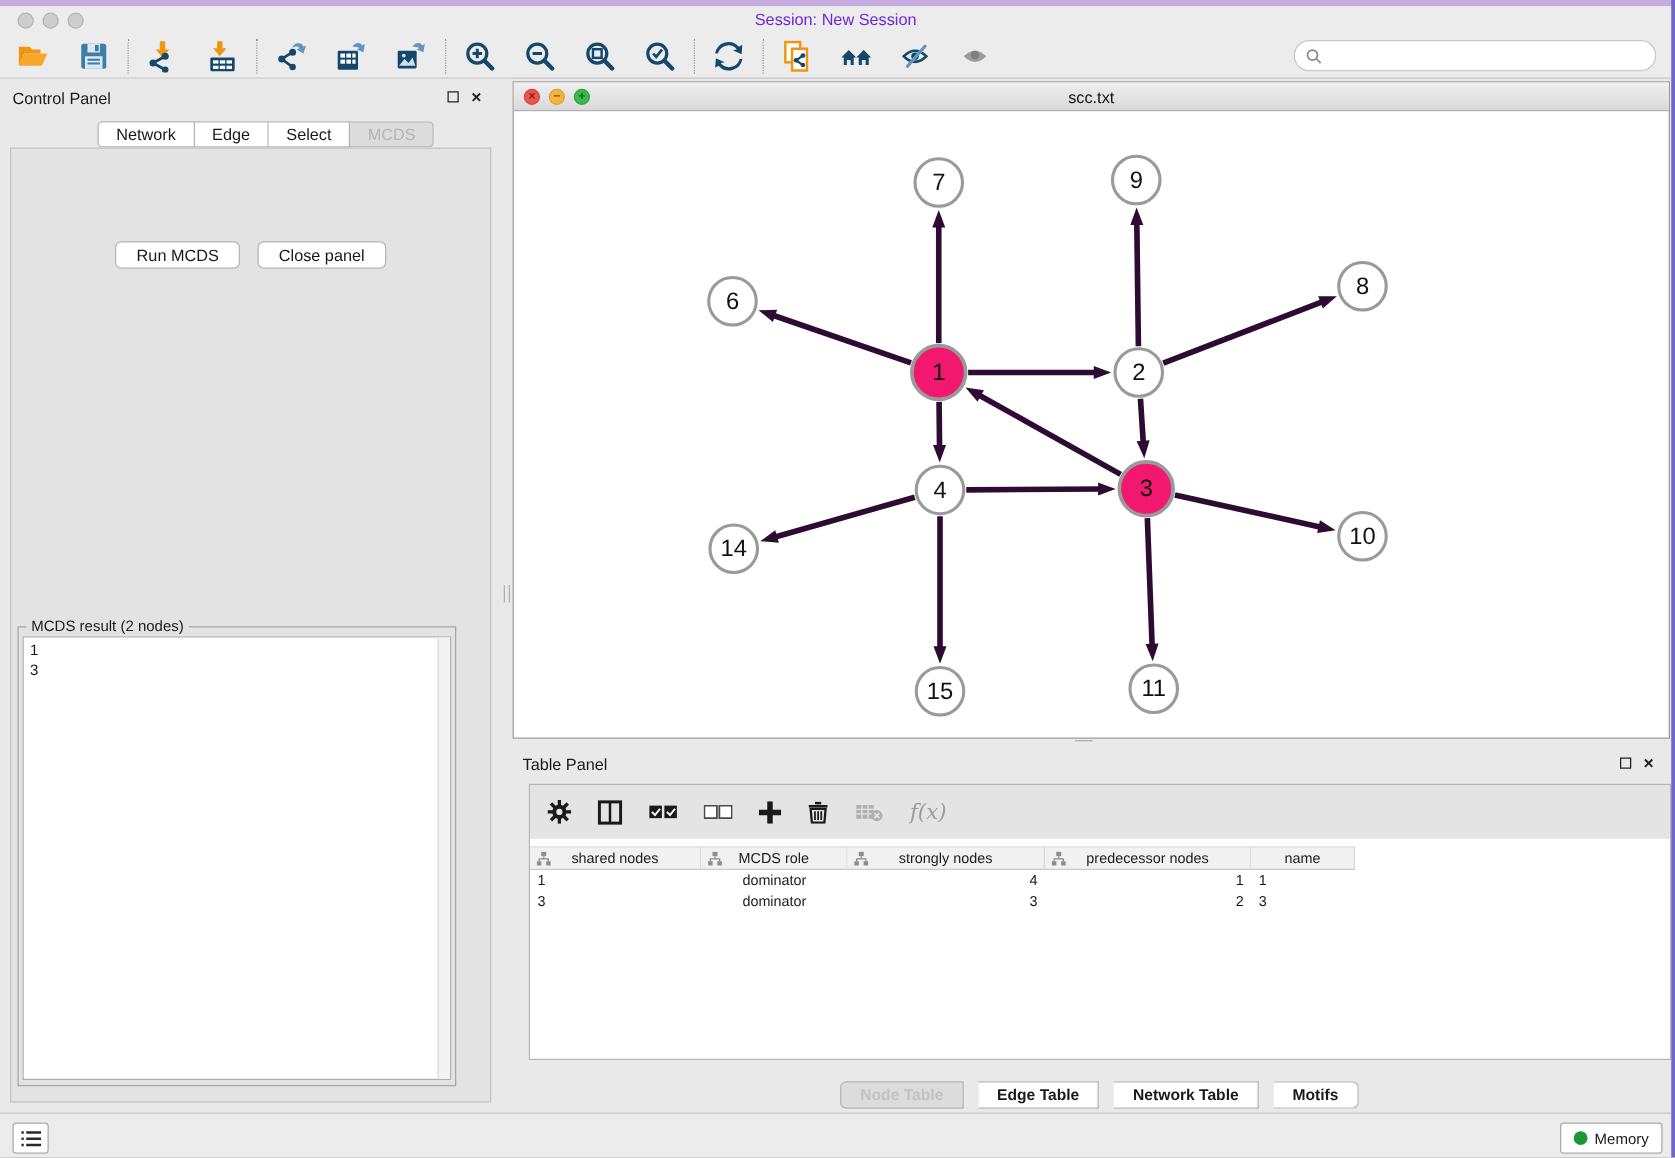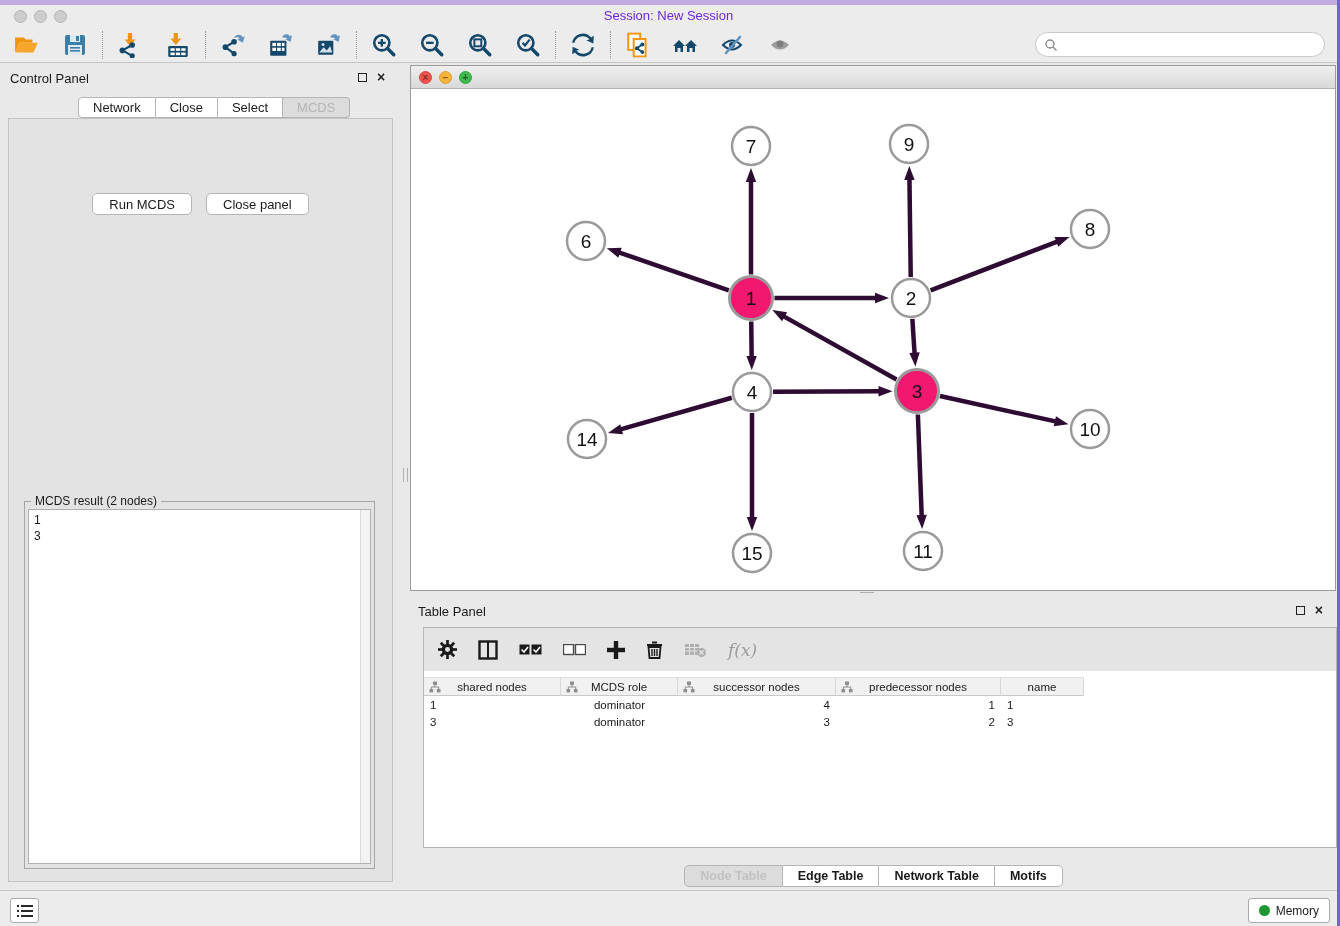--- a/index.html
+++ b/index.html
@@ -46,21 +46,21 @@
              border:1px solid #c3c3c3; }
   .opt-label { position:absolute; top:20px; width:100%; text-align:center; font-size:13px; }
   .cp-select { position:absolute; top:40px; left:36px; width:312px; height:23px; background:#fff;
                border:1px solid #b5b5b5; border-radius:5px; display:flex; align-items:center;
                font-size:13px; padding:0 10px; }
   .cp-select .sel-text { flex:1; }
   .cp-buttons { position:absolute; top:74px; width:100%; display:flex; justify-content:center; gap:14px; }
   .mac-btn { height:22px; background:#fff; border:1px solid #b5b5b5; border-radius:5px;
              font-size:13px; display:flex; align-items:center; padding:0 16px; }
 
-  .result-group { position:absolute; top:382px; left:15px; width:351px; height:368px;
+  .result-group { position:absolute; top:382px; left:5px; width:351px; height:368px;
                   border:1px solid #a6a6a6; }
   .result-title { position:absolute; top:-8px; left:6px; background:#e3e3e3; padding:0 4px; font-size:12px; }
   .result-area { position:absolute; top:7px; left:3px; right:3px; bottom:4px; background:#fff;
                  border:1px solid #b0b0b0; font-size:12px; line-height:16px; padding:2px 5px; }
   .result-scroll { position:absolute; top:0; right:0; width:10px; height:100%;
                    background:#f3f3f3; border-left:1px solid #dcdcdc; }
 
   
   .vgutter { position:absolute; top:63px; left:402px; width:8px; height:827px; background:#e9e9e9; }
   .vgrip { position:absolute; top:405px; left:1px; width:5px; height:14px;
@@ -95,21 +95,21 @@
         border-bottom:1px solid #c9c9c9; font-size:11.5px; display:flex; align-items:center;
         justify-content:center; position:relative; }
   .th .org-ic { position:absolute; left:5px; top:3px; }
   .tbl-row { display:flex; height:17px; font-size:11.5px; align-items:center; }
   .td { padding:0 6px; overflow:hidden; white-space:nowrap; }
   .c0{width:137px;} .c1{width:117px;text-align:center;} .c2{width:158px;} .c3{width:165px;} .c4{width:83px;} .cf{flex:1;}
   .num { text-align:right; }
 
   .tp-tabs { position:absolute; bottom:3px; left:0; width:100%; display:flex; justify-content:center; }
   .tp-tab { height:22px; border:1px solid #b5b5b5; border-left:none; background:#fff; font-size:12.5px;
-            display:flex; align-items:center; padding:0 15px; font-weight:bold; }
+            display:flex; align-items:center; padding:0 15px; font-weight:bold;margin-left:12px; }
   .tp-tab.first { border-left:1px solid #b5b5b5; border-radius:5px 0 0 5px; }
   .tp-tab.last { border-radius:0 5px 5px 0; }
   .tp-tab.sel { background:#dcdcdc; color:#c2c2c2; }
 
   
   .statusbar { position:absolute; top:890px; left:0; width:1337px; height:36px; background:#ececec;
                border-top:1px solid #c6c6c6; }
   .sb-btn { position:absolute; top:7px; height:25px; background:#fff; border:1px solid #a9a9a9;
             border-radius:3px; display:flex; align-items:center; justify-content:center; }
   .memory-btn { right:7px; padding:0 10px; gap:6px; font-size:12px; }
@@ -304,21 +304,21 @@
   </div>
 
   <div class="control-panel">
     <div class="panel-head">Control Panel</div>
     <div class="panel-ctrl" style="left:358px">
       <div class="float-box"></div>
       <div class="close-x">×</div>
     </div>
     <div class="cp-tabs">
       <div class="tab-seg first">Network</div>
-      <div class="tab-seg">Close</div>
+      <div class="tab-seg">Edge</div>
       <div class="tab-seg">Select</div>
       <div class="tab-seg last sel">MCDS</div>
     </div>
     <div class="cp-body">
       <div class="cp-buttons">
         <div class="mac-btn">Run MCDS</div>
         <div class="mac-btn">Close panel</div>
       </div>
       <div class="result-group">
         <div class="result-title">MCDS result (2 nodes)</div>
@@ -334,20 +334,21 @@
   <div class="vgutter">
     <div class="vgrip"></div>
   </div>
   <div class="hgrip" style="left:860px; top:589px; position:absolute;"></div>
 
   <div class="net-window">
     <div class="net-titlebar">
       <div class="tl red" style="left:8px">×</div>
       <div class="tl yel" style="left:28px">−</div>
       <div class="tl grn" style="left:48px">+</div>
+      <div class="net-title">scc.txt</div>
     </div>
     <svg id="graph-svg" class="net-canvas" width="924" height="501" viewBox="0 0 924 501">
         <line x1="340" y1="185.5" x2="340" y2="90" stroke="#2e0b33" stroke-width="4.5"></line>
         <polygon points="340,79 345.2,93 334.8,93" fill="#2e0b33"></polygon>
         <line x1="317.78803017150125" y1="201.32677405924588" x2="206.19127678044504" y2="162.77516834233558" stroke="#2e0b33" stroke-width="4.5"></line>
         <polygon points="195.79418452029668,159.18344556155705 210.72475271139896,158.83974003229596 207.32894208229928,168.66971816916347" fill="#2e0b33"></polygon>
         <line x1="363.5" y1="209" x2="467" y2="209" stroke="#2e0b33" stroke-width="4.5"></line>
         <polygon points="478,209 464,214.2 464,203.8" fill="#2e0b33"></polygon>
         <line x1="340.24998585452795" y1="232.4986703256277" x2="340.64895603406717" y2="270.00186720231" stroke="#2e0b33" stroke-width="4.5"></line>
         <polygon points="340.7659706893781,281.00124480154 335.41733717207364,267.05735296684884 345.8167487204365,266.94672092910025" fill="#2e0b33"></polygon>
@@ -487,21 +488,21 @@
             </svg>
             <span>MCDS role</span>
           </div>
           <div class="th c2">
             <svg class="org-ic" width="12" height="12" viewBox="0 0 12 12">
               <rect x="4" y="0.5" width="4" height="3.4" fill="#8d8d8d"></rect>
                 <rect x="0.5" y="8" width="3.6" height="3.4" fill="#8d8d8d"></rect>
                 <rect x="7.9" y="8" width="3.6" height="3.4" fill="#8d8d8d"></rect>
               <path d="M6 4v2M2.3 8V6h7.4v2" fill="none" stroke="#8d8d8d" stroke-width="1"></path>
             </svg>
-            <span>successor nodes</span>
+            <span>strongly nodes</span>
           </div>
           <div class="th c3">
             <svg class="org-ic" width="12" height="12" viewBox="0 0 12 12">
               <rect x="4" y="0.5" width="4" height="3.4" fill="#8d8d8d"></rect>
                 <rect x="0.5" y="8" width="3.6" height="3.4" fill="#8d8d8d"></rect>
                 <rect x="7.9" y="8" width="3.6" height="3.4" fill="#8d8d8d"></rect>
               <path d="M6 4v2M2.3 8V6h7.4v2" fill="none" stroke="#8d8d8d" stroke-width="1"></path>
             </svg>
             <span>predecessor nodes</span>
           </div>

